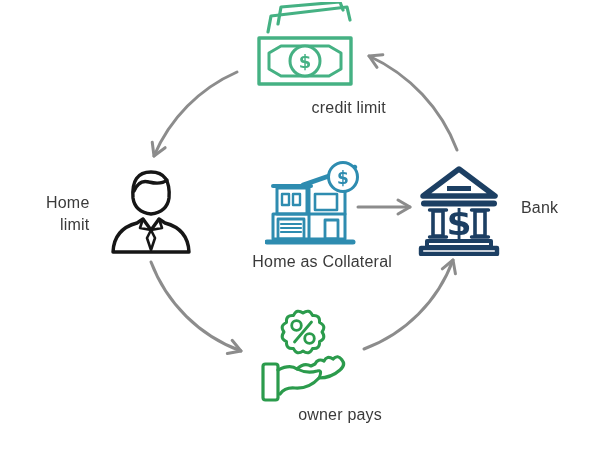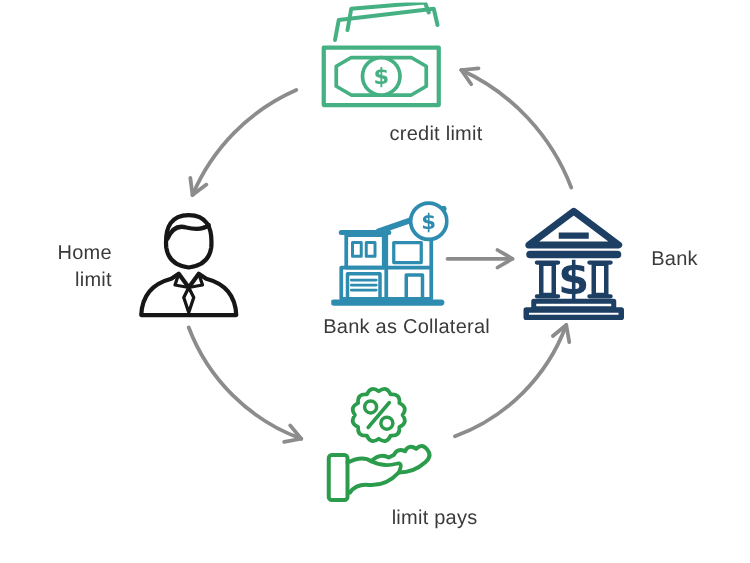--- a/index.html
+++ b/index.html
@@ -90,21 +90,21 @@
       <rect class="stroke" stroke-width="2.4" x="17" y="36" width="7" height="11"></rect>
       <rect class="stroke" stroke-width="2.4" x="28" y="36" width="7" height="11"></rect>
       <path class="stroke" stroke-width="3" d="M 44 30 L 44 56 M 80 24 L 80 56"></path>
       <path class="stroke" stroke-width="4.5" d="M 38 27 L 90 9"></path>
       <rect class="stroke" stroke-width="2.6" x="50" y="36" width="22" height="16"></rect>
       <circle class="badge" stroke-width="3" cx="78" cy="19" r="14.5"></circle>
       <text class="glyph" x="78" y="25.5" font-size="17" text-anchor="middle">$</text>
     </svg>
   </div>
   <div class="label center" style="left:232px;top:251px;width:160px;">
-    <div>Bank as Collateral</div>
+    <div>Home as Collateral</div>
   </div>
 
   <div class="node bank" style="left:417px;top:162px;">
     <svg class="icon-wrap" width="84" height="94" viewBox="0 0 84 94">
       <path class="stroke" stroke-width="5.5" d="M 6 34 L 42 7 L 78 34 Z"></path>
       <rect x="30" y="24" width="24" height="5" fill="currentColor" stroke="none"></rect>
       <path class="stroke" stroke-width="6" d="M 7 41.5 L 77 41.5"></path>
       <rect class="stroke" stroke-width="3.6" x="16" y="49" width="10" height="25"></rect>
       <path class="stroke" stroke-width="3.4" d="M 12.5 48 L 29.5 48 M 12.5 75 L 29.5 75"></path>
       <rect class="stroke" stroke-width="3.6" x="58" y="49" width="10" height="25"></rect>
@@ -123,16 +123,16 @@
       <path class="stroke" stroke-width="3" d="M65,24 Q69.7,30.3 62.5,33.5 Q63.3,41.3 55.5,40.5 Q52.3,47.7 46,43 Q39.7,47.7 36.5,40.5 Q28.7,41.3 29.5,33.5 Q22.3,30.3 27,24 Q22.3,17.7 29.5,14.5 Q28.7,6.7 36.5,7.5 Q39.7,0.3 46,5 Q52.3,0.3 55.5,7.5 Q63.3,6.7 62.5,14.5 Q69.7,17.7 65,24 Z"></path>
       <circle class="stroke" stroke-width="2.8" cx="39.5" cy="17.5" r="4.8"></circle>
       <circle class="stroke" stroke-width="2.8" cx="52.5" cy="30.5" r="4.8"></circle>
       <path class="stroke" stroke-width="2.8" d="M 37.5 34 L 54.5 14"></path>
       <rect class="stroke" stroke-width="3.2" x="6" y="56" width="15" height="36" rx="2.5"></rect>
       <path class="stroke" stroke-width="3.2" d="M 21 62 Q 33 56 40 61 Q 47 54 54 58 L 58 56 Q 61 50 67 53 Q 70 47 76 51 Q 81 46 85 52 Q 89 57 83 62 Q 74 70 62 70 Q 52 81 38 80 Q 28 79 23 86"></path>
       <path class="stroke" stroke-width="3" d="M 40 61 Q 50 66 60 63 Q 66 61 62 70"></path>
     </svg>
   </div>
   <div class="label center" style="left:222px;top:404px;width:160px;">
-    <div>limit pays</div>
+    <div>owner pays</div>
   </div>
 
 </div>
 
 </body></html>

